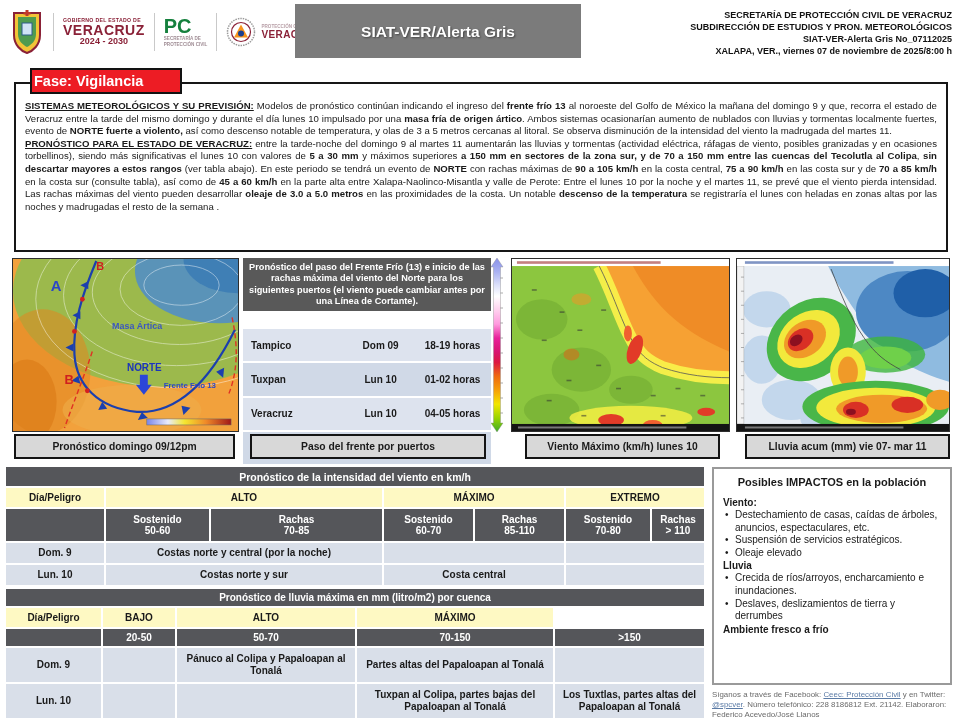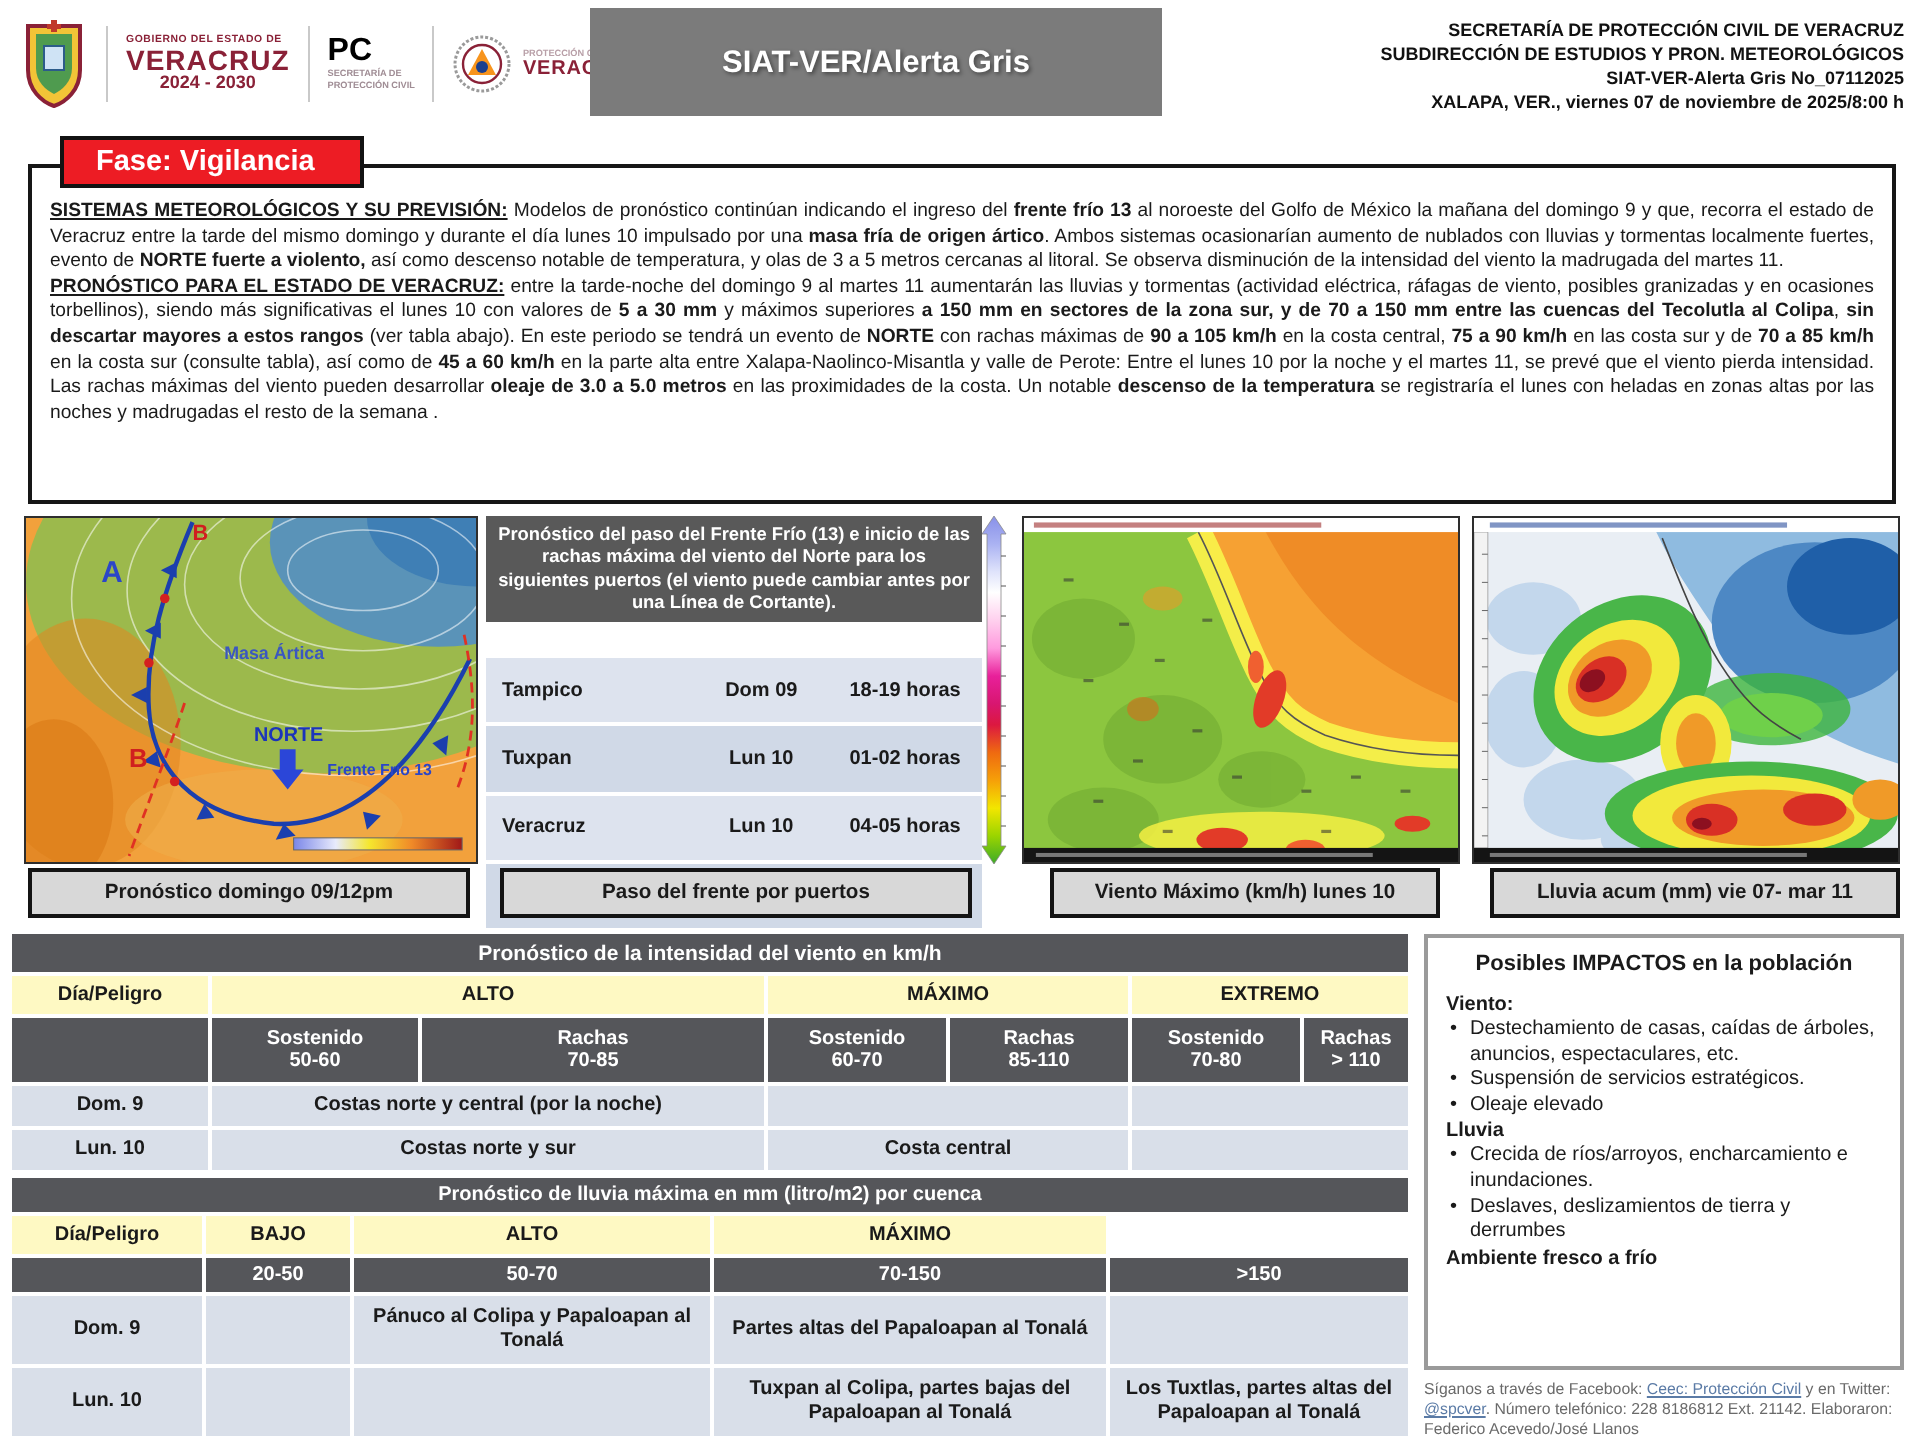--- a/index.html
+++ b/index.html
@@ -6,36 +6,36 @@
   .page{position:relative;width:960px;height:720px;background:#fff;
         font-family:"Liberation Sans",sans-serif;overflow:hidden;color:#1a1a1a;}
 
   
   .logos{position:absolute;left:10px;top:4px;height:56px;display:flex;align-items:center;}
   .logo-sep{width:1px;height:38px;background:#c9c9c9;margin:0 9px;}
   .gob-txt{line-height:1;}
   .gob-small{font-size:5.2px;font-weight:bold;color:#8a2137;letter-spacing:.3px;}
   .gob-ver{font-size:14px;font-weight:bold;color:#8a2137;letter-spacing:.5px;}
   .gob-period{font-size:9px;font-weight:bold;color:#8a2137;text-align:center;}
-  .pc-big{font-size:16px;font-weight:bold;color:#000000;line-height:1;}
+  .pc-big{font-size:20px;font-weight:bold;color:#15803d;line-height:1;}
   .pc-sub{font-size:4.6px;font-weight:bold;color:#9b8: ;color:#a08d95;line-height:1.3;}
   .pcv-txt{margin-left:5px;line-height:1.1;}
   .pcv-top{font-size:4.6px;font-weight:bold;color:#b9a0a8;}
   .pcv-bottom{font-size:10px;font-weight:bold;color:#8a2137;letter-spacing:.4px;}
 
   .banner{position:absolute;left:295px;top:4px;width:286px;height:54px;background:#7b7b7b;
           color:#fff;display:flex;flex-direction:column;align-items:center;justify-content:center;
           font-weight:bold;font-size:15.5px;line-height:19px;text-shadow:1px 1px 2px rgba(0,0,0,.45);}
   .hdr-right{position:absolute;right:8px;top:9px;width:372px;text-align:right;
              font-weight:bold;font-size:9px;line-height:12px;color:#111;}
 
   
   .badge{position:absolute;left:30px;top:68px;width:152px;height:26px;background:#ed1c24;
          border:2px solid #121212;color:#fff;font-weight:bold;font-size:14.5px;
-         display:flex;align-items:center;padding-left:16px;box-sizing:border-box;z-index:3;}
+         display:flex;align-items:center;padding-left:2px;box-sizing:border-box;z-index:3;}
   .bulletin{position:absolute;left:14px;top:82px;width:934px;height:170px;border:2px solid #161616;
             box-sizing:border-box;padding:16px 9px 2px 9px;overflow:hidden;}
   .para{font-size:9.6px;line-height:12.6px;text-align:justify;}
   .para .b{font-weight:bold;} .para .u{text-decoration:underline;}
 
   
   .mapbox{position:absolute;top:258px;height:174px;border:1.5px solid #2e2e2e;box-sizing:border-box;
           overflow:hidden;background:#fff;}
   .mapbox svg{display:block;width:100%;height:100%;}
   #map1{left:12px;width:227px;}

